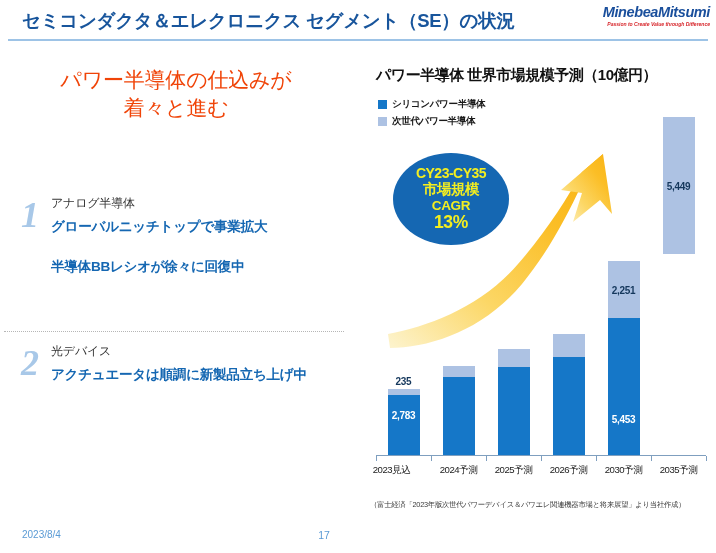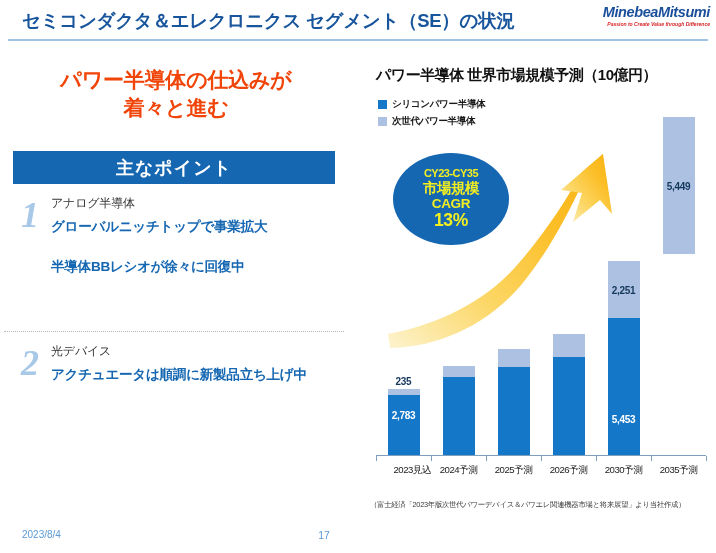--- a/index.html
+++ b/index.html
@@ -66,21 +66,21 @@
     position: absolute;
     left: 0; top: 48px;
     width: 360px; height: 460px;
   }
   #headline {
     position: absolute;
     left: 0; top: 18px;
     width: 352px;
     text-align: center;
     font-size: 21px;
-    font-weight: bold;
+    font-weight: normal;
     color: #f04408;
     line-height: 1.32;
     letter-spacing: -0.2px;
   }
   #points-banner {
     position: absolute;
     left: 13px; top: 103px;
     width: 322px; height: 33px;
     background: #1567b2;
     color: #ffffff;
@@ -188,21 +188,21 @@
     background: #1567b2;
     display: flex;
     flex-direction: column;
     align-items: center;
     justify-content: center;
     color: #f3ee20;
     font-weight: bold;
     line-height: 1.12;
     z-index: 6;
   }
-  #cagr-l1 { font-size: 11px; letter-spacing: -0.5px; }
+  #cagr-l1 { font-size: 14px; letter-spacing: -0.5px; }
   #cagr-l2 { font-size: 14.5px; letter-spacing: -0.5px; }
   #cagr-l3 { font-size: 13.5px; letter-spacing: -0.3px; }
   #cagr-l4 { font-size: 17.5px; letter-spacing: -0.3px; }
 
   #growth-arrow {
     position: absolute;
     left: 0; top: 90px;
     width: 356px; height: 250px;
     z-index: 4;
     pointer-events: none;
@@ -321,21 +321,20 @@
   </div>
 </div>
 
 <div id="left-col">
 
   <div id="headline">
     <div>パワー半導体の仕込みが</div>
     <div>着々と進む</div>
   </div>
 
-  <div id="points-banner">主なポイント</div>
 
   <div id="point-divider"></div>
 
   <div class="point-block" id="point-1">
     <div class="point-number">1</div>
     <div class="point-body">
       <div class="point-category">アナログ半導体</div>
       <div class="point-text">グローバルニッチトップで事業拡大</div>
       <div class="point-text-sub">半導体BBレシオが徐々に回復中</div>
     </div>
@@ -400,21 +399,21 @@
   <div id="chart-source">（富士経済「2023年版次世代パワーデバイス＆パワエレ関連機器市場と将来展望」より当社作成）</div>
 <div class="bar-group" style="left: 27.5px; width: 32px; top: 331.119px; height: 75.8811px; bottom: auto;">
       <div class="seg-next" style="height: 5.90857px;">
         <span class="val-next above">235</span>
       </div>
       <div class="seg-silicon" style="height: 60px;">
         <span class="val-silicon" style="top: 34%;">2,783</span>
       </div>
     </div>
     <div class="tick" style="left: 16px;"></div>
-    <div class="xlabel" style="left: 16px; width: 55px; text-align: right;">2023見込</div>
+    <div class="xlabel" style="left: 4px; width: 55px;">2023見込</div>
     <div class="bar-group" style="left: 82.5px; width: 32px; top: 318.246px; height: 88.7543px; bottom: auto;">
       <div class="seg-next" style="height: 10.8114px;"></div>
       <div class="seg-silicon" style="height: 77.9429px;"></div>
     </div>
     <div class="tick" style="left: 71px;"></div>
     <div class="xlabel" style="left: 71px; width: 55px;">2024予測</div>
     <div class="bar-group" style="left: 137.5px; width: 32px; top: 301.4px; height: 105.6px; bottom: auto;">
       <div class="seg-next" style="height: 17.6px;"></div>
       <div class="seg-silicon" style="height: 88px;"></div>
     </div>

